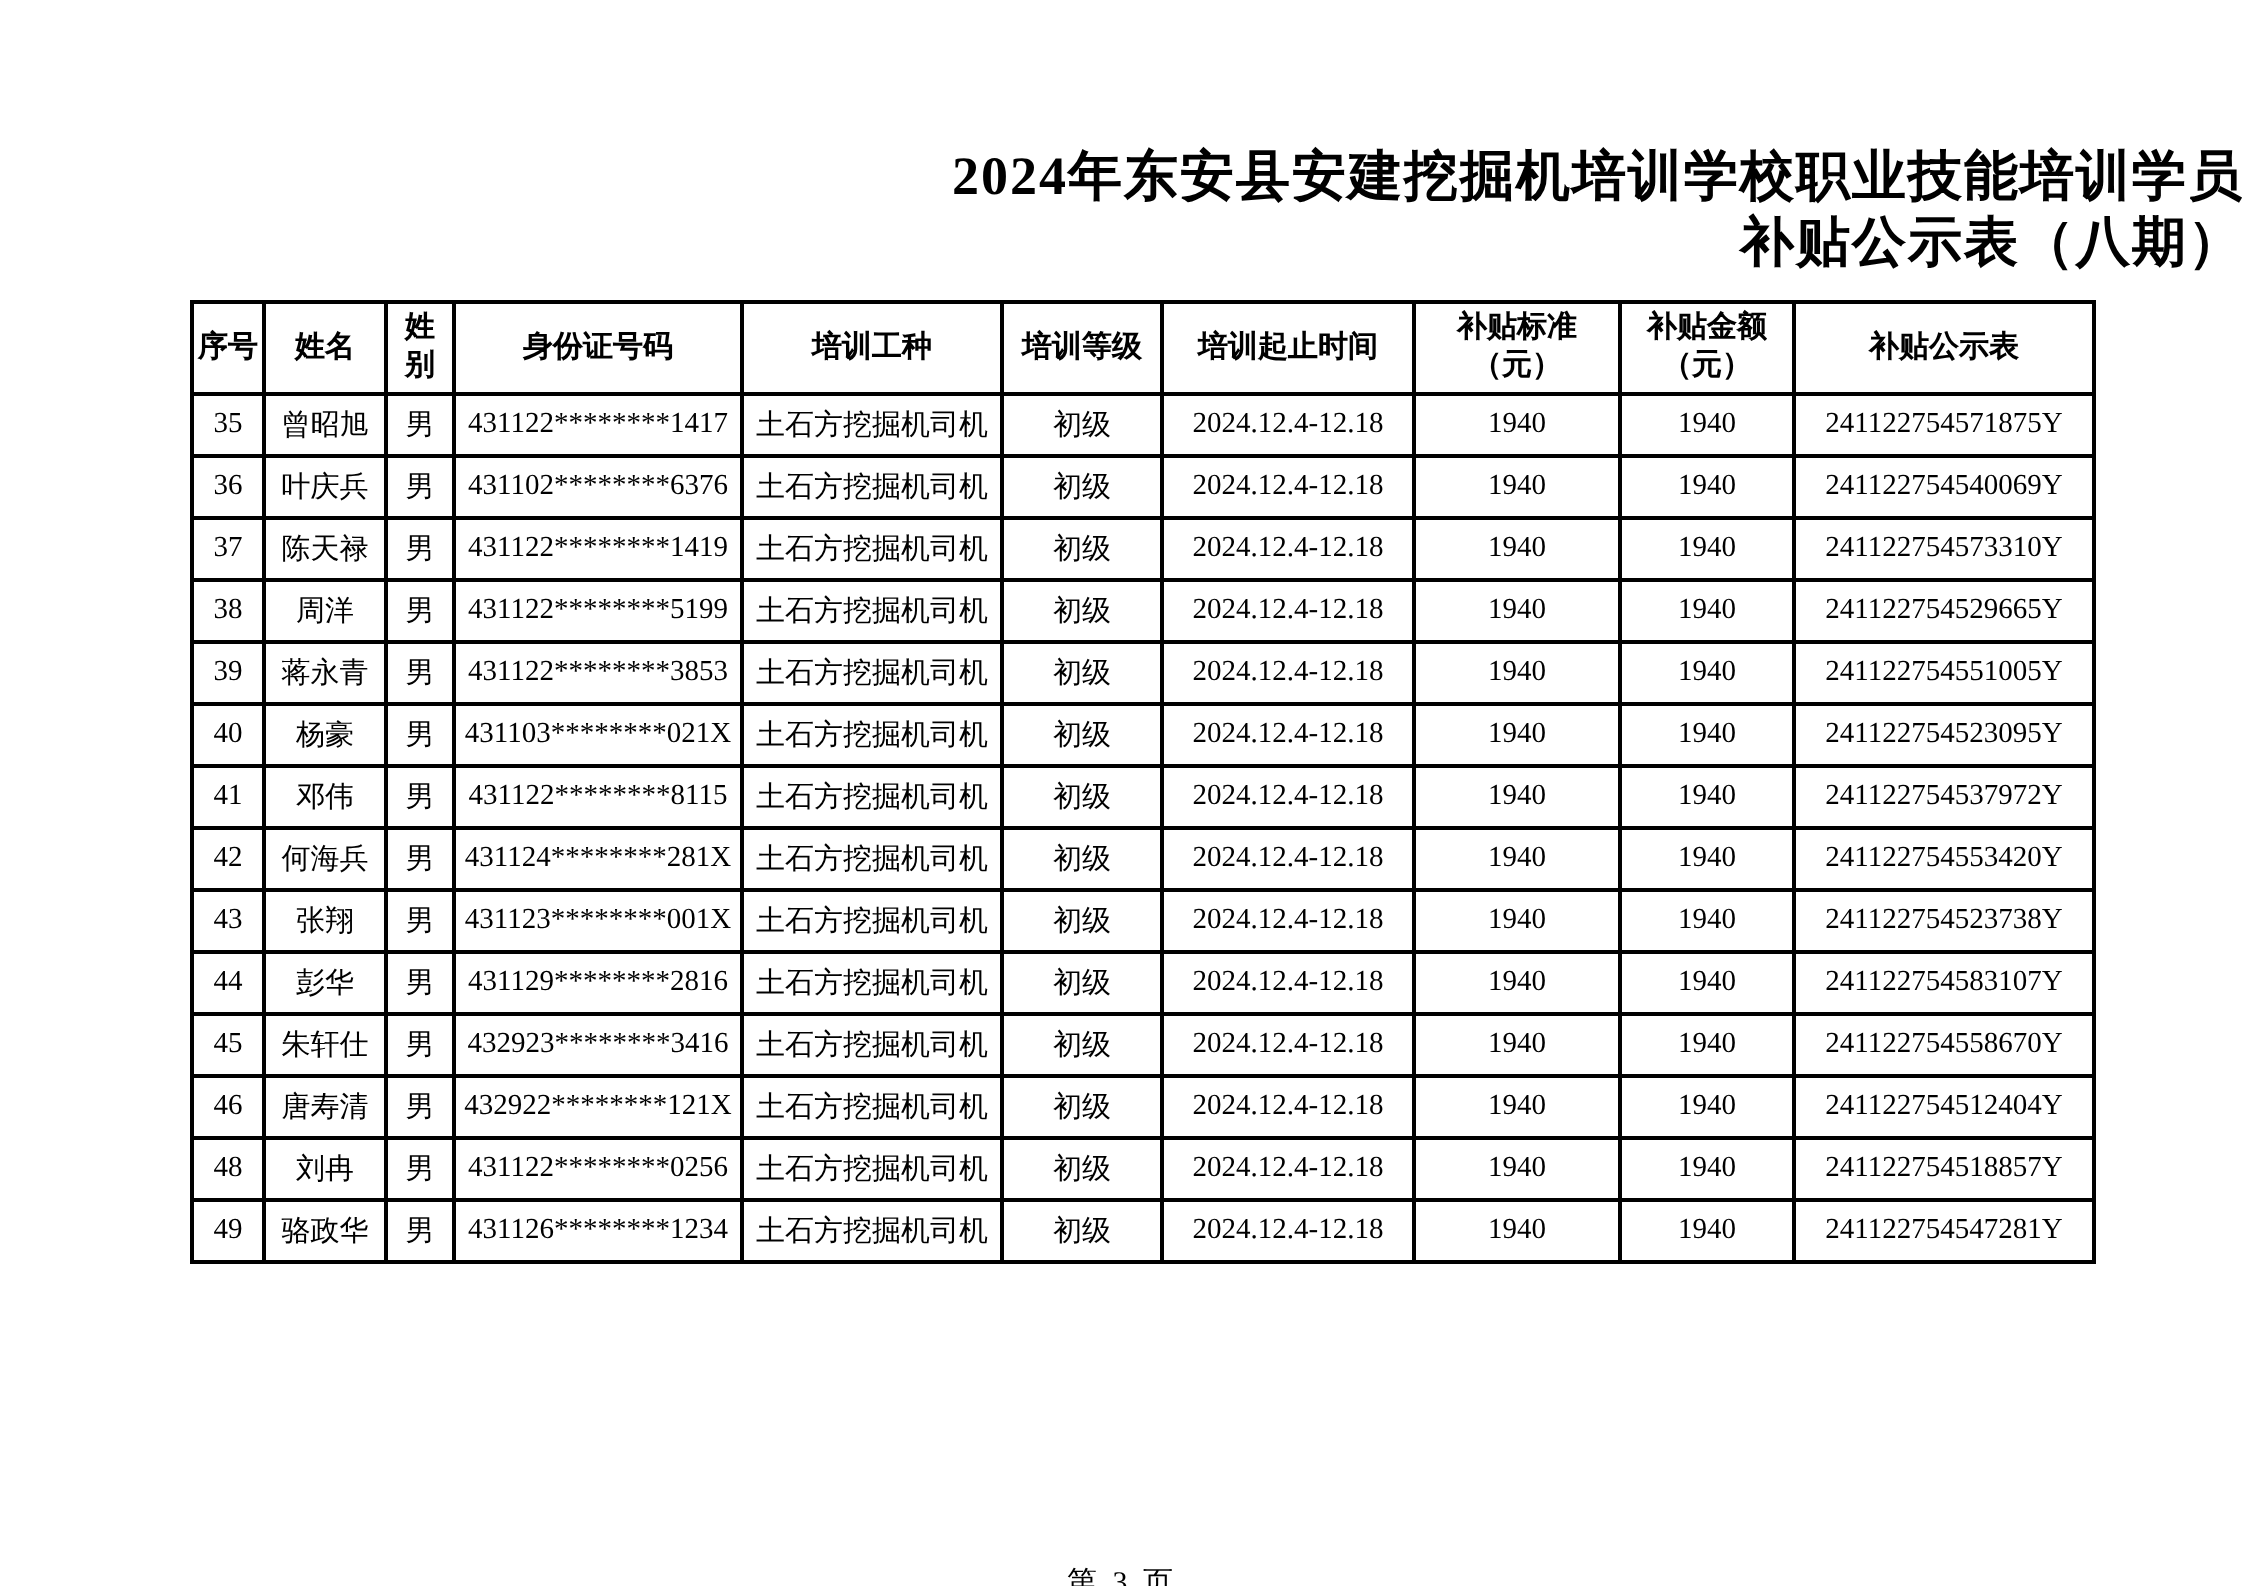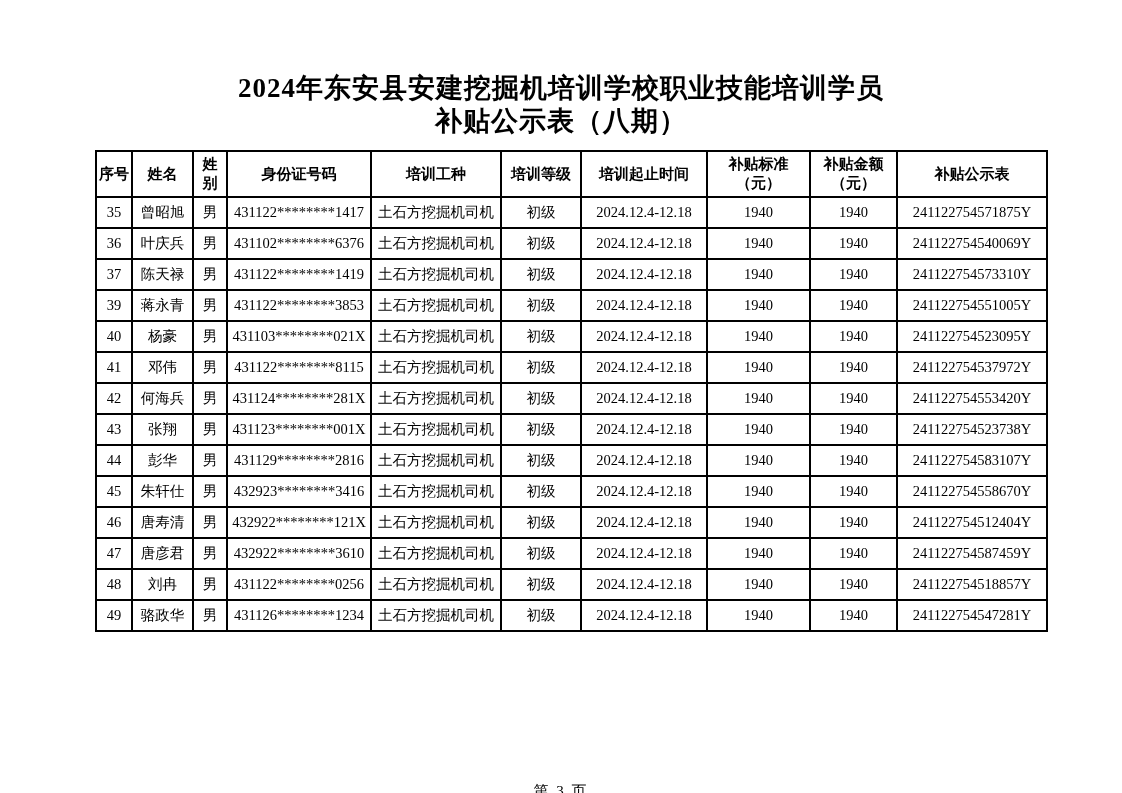--- a/index.html
+++ b/index.html
@@ -13,21 +13,21 @@
     height: 793px;
     position: relative;
     font-family: "Liberation Serif", "DejaVu Serif", serif;
     color: #000000;
   }
   .doc-title {
     position: absolute;
     top: 72px;
     left: 0;
     width: 100%;
-    text-align: center;
+    text-align: right;
     font-weight: bold;
     font-size: 27px;
     line-height: 33px;
     letter-spacing: 1px;
   }
   .subsidy-table {
     position: absolute;
     left: 95px;
     top: 150px;
     width: 951px;
@@ -133,20 +133,32 @@
         <td>男</td>
         <td>431122********1419</td>
         <td>土石方挖掘机司机</td>
         <td>初级</td>
         <td>2024.12.4-12.18</td>
         <td>1940</td>
         <td>1940</td>
         <td>241122754573310Y</td>
       </tr>
       <tr>
+        <td>38</td>
+        <td>周洋</td>
+        <td>男</td>
+        <td>431122********5199</td>
+        <td>土石方挖掘机司机</td>
+        <td>初级</td>
+        <td>2024.12.4-12.18</td>
+        <td>1940</td>
+        <td>1940</td>
+        <td>241122754529665Y</td>
+      </tr>
+      <tr>
         <td>39</td>
         <td>蒋永青</td>
         <td>男</td>
         <td>431122********3853</td>
         <td>土石方挖掘机司机</td>
         <td>初级</td>
         <td>2024.12.4-12.18</td>
         <td>1940</td>
         <td>1940</td>
         <td>241122754551005Y</td>
@@ -229,32 +241,20 @@
         <td>男</td>
         <td>432922********121X</td>
         <td>土石方挖掘机司机</td>
         <td>初级</td>
         <td>2024.12.4-12.18</td>
         <td>1940</td>
         <td>1940</td>
         <td>241122754512404Y</td>
       </tr>
       <tr>
-        <td>47</td>
-        <td>唐彦君</td>
-        <td>男</td>
-        <td>432922********3610</td>
-        <td>土石方挖掘机司机</td>
-        <td>初级</td>
-        <td>2024.12.4-12.18</td>
-        <td>1940</td>
-        <td>1940</td>
-        <td>241122754587459Y</td>
-      </tr>
-      <tr>
         <td>48</td>
         <td>刘冉</td>
         <td>男</td>
         <td>431122********0256</td>
         <td>土石方挖掘机司机</td>
         <td>初级</td>
         <td>2024.12.4-12.18</td>
         <td>1940</td>
         <td>1940</td>
         <td>241122754518857Y</td>

